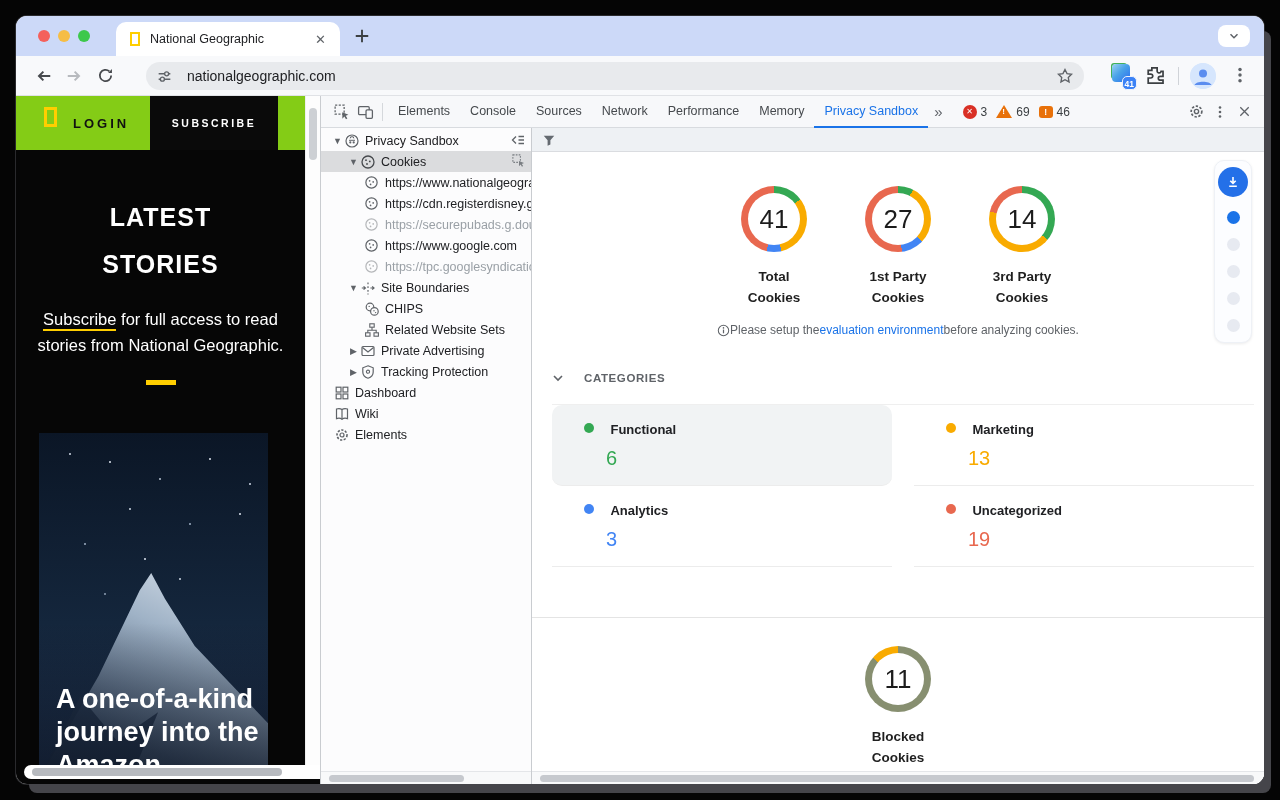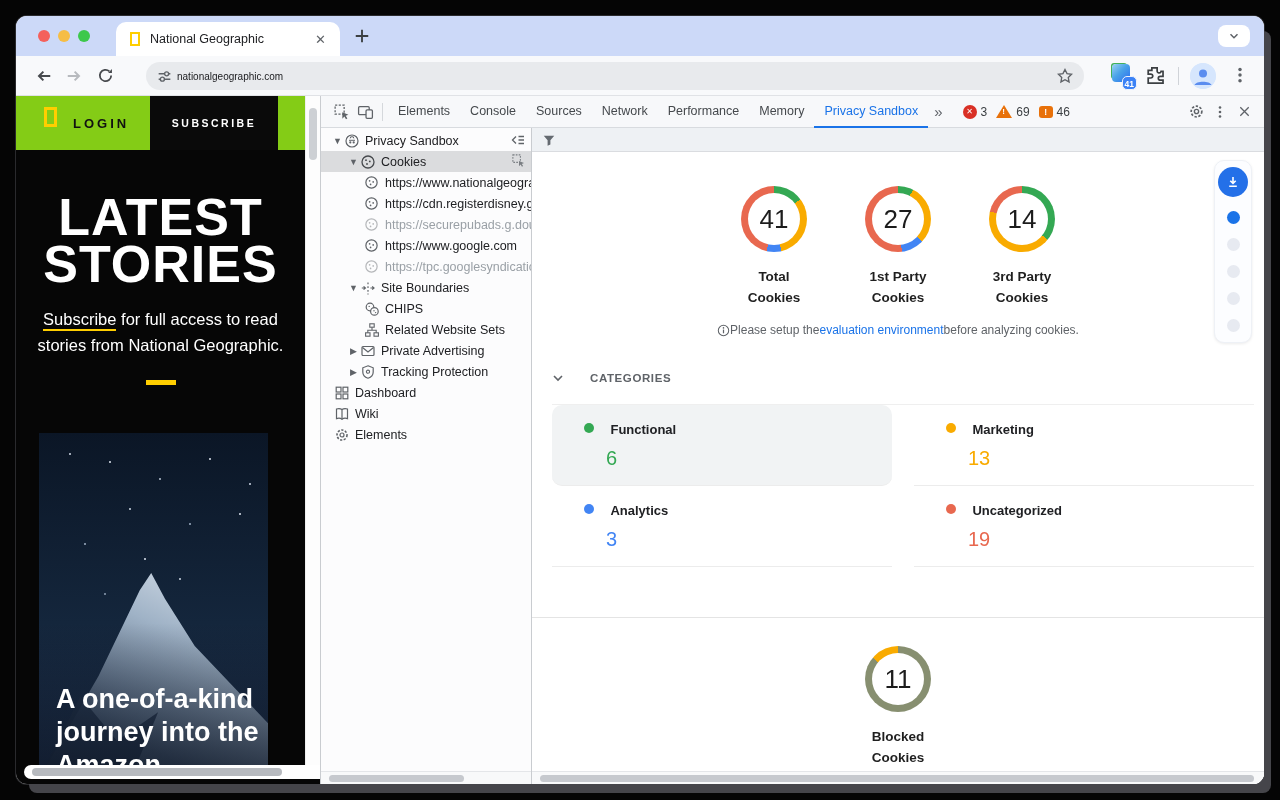--- a/index.html
+++ b/index.html
@@ -21,21 +21,21 @@
   .newtab{position:absolute;left:336px;top:10px;width:20px;height:20px;color:#3c4043;}
   .strip-chevron{position:absolute;right:14px;top:9px;width:32px;height:22px;background:#fff;
     border-radius:8px;display:flex;align-items:center;justify-content:center;}
 
   
   .toolbar{position:absolute;left:0;top:40px;right:0;height:40px;background:#f8f9fb;
     border-bottom:1px solid #e0e2e6;}
   .navbtn{position:absolute;top:10px;width:20px;height:20px;}
   .urlbar{position:absolute;left:130px;top:6px;width:938px;height:28px;background:#e8eaed;
     border-radius:14px;display:flex;align-items:center;padding:0 10px;}
-  .url-text{font-size:10px;color:#202124;margin-left:4px;flex:1;}
+  .url-text{font-size:14px;color:#202124;margin-left:14px;flex:1;}
   .tb-right{position:absolute;top:7px;}
   .ext-icon{width:24px;height:24px;position:relative;}
   .ext-body{position:absolute;left:2px;top:1px;width:18px;height:18px;border-radius:4px;
     background:linear-gradient(135deg,#9ad2f2 0%,#4aa3e8 45%,#2a6df0 100%);
     box-shadow:-2px -2px 0 -1px #42b05c;}
   .ext-badge{position:absolute;right:-3px;bottom:-3px;min-width:15px;height:14px;border-radius:5px;
     background:#3b82f6;color:#fff;font-size:8.5px;font-weight:bold;line-height:14px;text-align:center;
     padding:0 2px;border:1px solid #eef2fb;}
   .sep-v{position:absolute;width:1px;height:18px;background:#d0d3d8;top:11px;}
   .avatar{width:26px;height:26px;border-radius:50%;overflow:hidden;background:#d6e6fd;}
@@ -46,21 +46,21 @@
   
   .page{width:304px;flex:none;position:relative;background:#060606;overflow:hidden;}
   .pg-header{position:absolute;left:0;top:0;width:289px;height:54px;background:#84cc16;}
   .ng-logo{position:absolute;left:28px;top:11px;width:13px;height:20px;border:3px solid #ffce00;}
   .pg-login{position:absolute;left:57px;top:20px;font-size:13px;font-weight:bold;
     letter-spacing:3px;color:#111;}
   .pg-subscribe{position:absolute;left:134px;top:0;width:128px;height:54px;background:#0a0a0a;
     color:#fff;font-size:10.5px;font-weight:bold;letter-spacing:2.5px;display:flex;
     align-items:center;justify-content:center;}
   .hero{position:absolute;left:0;top:54px;width:289px;text-align:center;color:#fff;}
-  .hero-title{margin-top:44px;font-size:52px;line-height:47px;font-weight:bold;letter-spacing:1px;}
+  .hero-title{margin-top:44px;font-size:25px;line-height:47px;font-weight:bold;letter-spacing:1px;}
   .hero-sub{margin-top:18px;font-size:16.5px;line-height:26px;font-weight:300;}
   .hero-sub .ylink{border-bottom:2.5px solid #ffce00;padding-bottom:1px;}
   .ydash{width:30px;height:5px;background:#ffce00;margin:22px auto 0;}
   .card{position:absolute;left:23px;top:337px;width:229px;bottom:5px;overflow:hidden;
     background:linear-gradient(180deg,#0b1626 0%,#14263c 55%,#223450 100%);}
   .stars{position:absolute;left:30px;top:20px;width:2px;height:2px;border-radius:50%;background:#cfd8e6;
     box-shadow:40px 8px #dfe6f0,90px 25px #b9c4d4,140px 5px #dfe6f0,180px 30px #cfd8e6,
     210px 12px #aab6c8,60px 55px #cfd8e6,120px 70px #9fb0c4,170px 60px #dfe6f0,220px 75px #cfd8e6,
     15px 90px #9fb0c4,75px 105px #dfe6f0,200px 110px #b9c4d4,110px 125px #cfd8e6,35px 140px #8fa0b4;}
   .mtn1{position:absolute;left:0;bottom:0;width:100%;height:62%;
@@ -123,21 +123,21 @@
   .main-area{flex:1;position:relative;background:#fff;overflow:hidden;}
   .donut-row{position:absolute;top:34px;left:0;width:100%;display:flex;justify-content:center;gap:4px;}
   .donut-block{width:120px;text-align:center;}
   .donut{width:66px;height:66px;border-radius:50%;margin:0 auto;position:relative;}
   .donut-hole{position:absolute;left:7px;top:7px;right:7px;bottom:7px;border-radius:50%;background:#fff;
     display:flex;align-items:center;justify-content:center;font-size:26px;font-weight:500;color:#1c1c1c;}
   .donut-label{margin-top:14px;font-size:13.5px;font-weight:bold;color:#1f1f1f;line-height:21px;}
   .notice{position:absolute;top:171px;left:0;width:100%;text-align:center;font-size:12px;
     color:#5f6368;display:flex;align-items:center;justify-content:center;}
   .notice a{color:#1a73e8;text-decoration:none;}
-  .cat-header{position:absolute;top:220px;left:20px;display:flex;align-items:center;gap:26px;
+  .cat-header{position:absolute;top:220px;left:20px;display:flex;align-items:center;gap:20px;
     font-size:11.5px;font-weight:bold;letter-spacing:.6px;color:#5f6368;}
   .cards{position:absolute;top:252px;left:20px;right:10px;display:grid;
     grid-template-columns:1fr 1fr;column-gap:22px;border-top:1px solid #efefef;}
   .cell{height:81px;padding:15px 0 0 32px;border-bottom:1px solid #ececec;position:relative;}
   .cell.active{background:#f1f3f4;border-radius:10px;}
   .cat-dot{display:inline-block;width:10px;height:10px;border-radius:50%;margin-right:12px;vertical-align:1px;}
   .cat-name{font-size:13px;font-weight:bold;color:#202124;}
   .cat-count{font-size:20px;font-weight:500;margin:9px 0 0 22px;}
   .wide-divider{position:absolute;top:465px;left:0;right:0;height:1px;background:#e4e4e4;}
   .blocked-block{position:absolute;top:494px;left:0;width:100%;text-align:center;}

